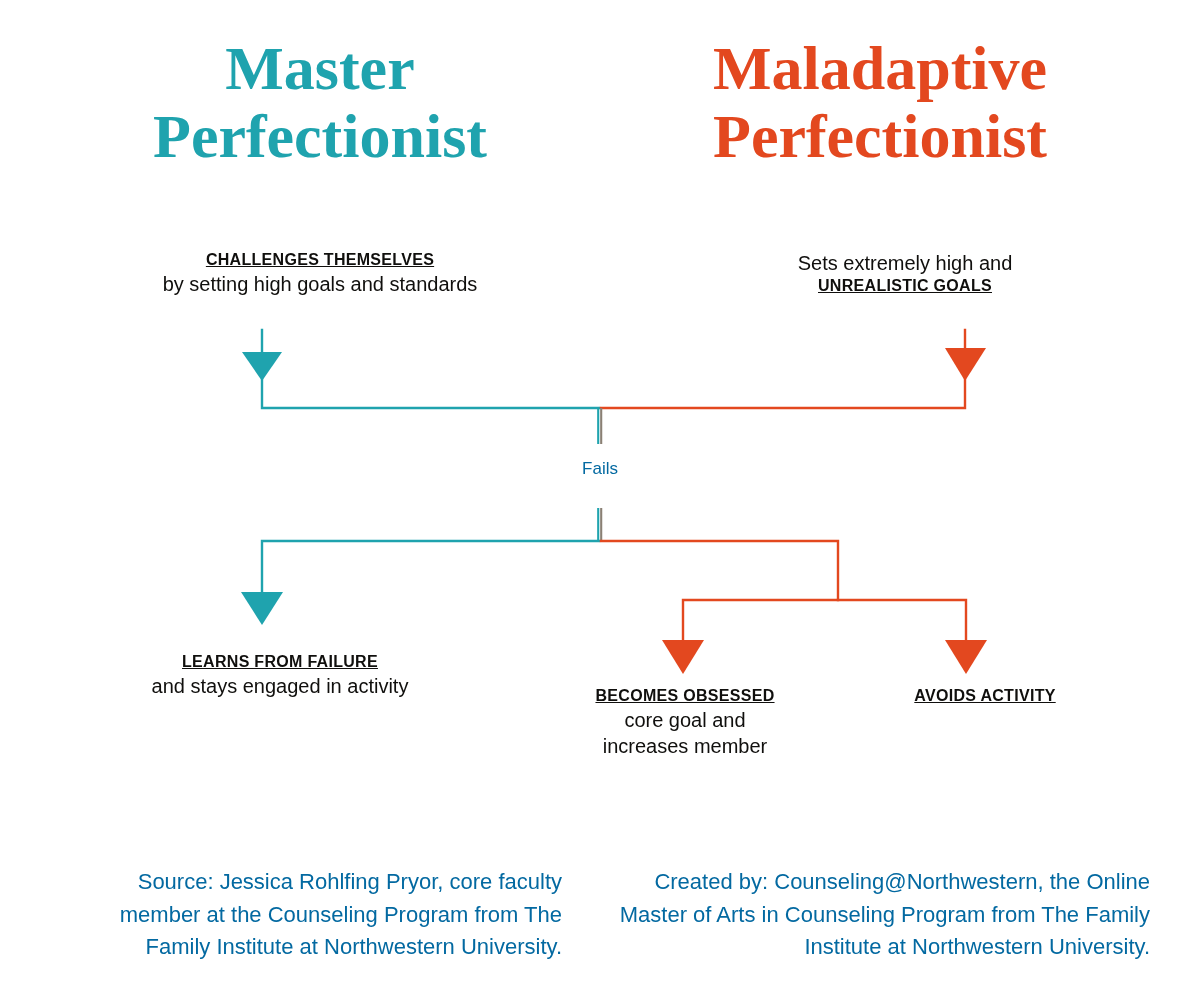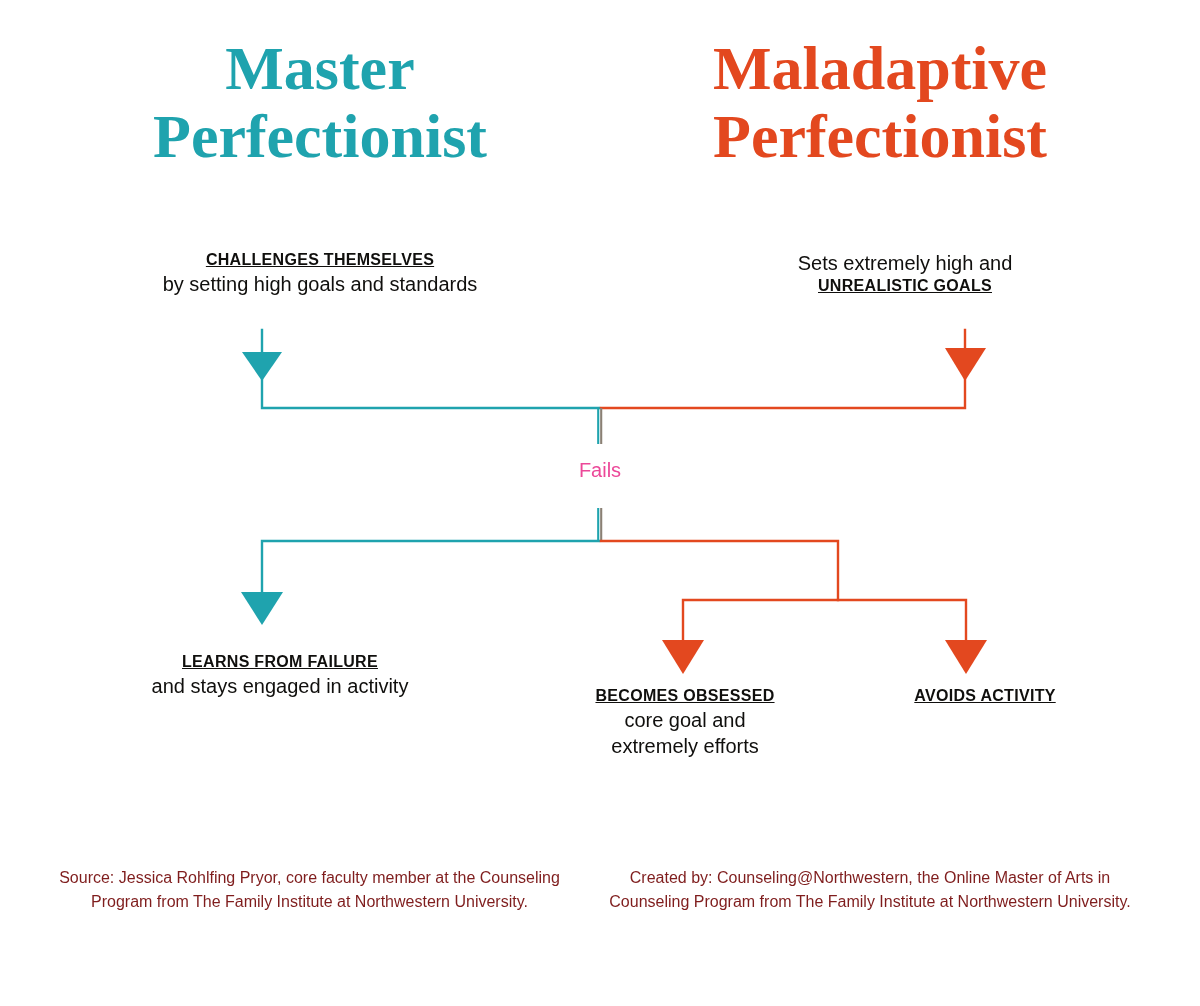--- a/index.html
+++ b/index.html
@@ -68,42 +68,42 @@
   #block-learns     { left: 25px;  top: 652px;  width: 510px; }
   #block-obsessed   { left: 520px; top: 686px;  width: 330px; }
   #block-avoids     { left: 840px; top: 686px;  width: 290px; }
 
   .fails-label {
     position: absolute;
     left: 540px;
     top: 459px;
     width: 120px;
     text-align: center;
-    font-size: 20px;
+    font-size: 17px;
     font-weight: normal;
-    color: #ec4899;
+    color: #0369a1;
   }
 
   
   .flow-svg {
     position: absolute;
     left: 0;
     top: 0;
     width: 1200px;
     height: 1006px;
     pointer-events: none;
   }
 
   
   .footer-note {
     position: absolute;
-    font-size: 16px;
+    font-size: 22px;
     line-height: 1.48;
-    color: #7f1d1d;
-    text-align: center;
+    color: #0369a1;
+    text-align: right;
   }
   #footer-source  { left: 57px;  top: 866px; width: 505px; }
   #footer-created { left: 590px; top: 866px; width: 560px; }
 </style>
 </head>
 <body>
 
 <div class="canvas">
 
   <div class="title-row">
@@ -165,21 +165,21 @@
   <div class="fails-label">Fails</div>
 
   <div class="tblock" id="block-learns">
     <span class="strong">LEARNS FROM FAILURE</span>
     <span class="light">and stays engaged in activity</span>
   </div>
 
   <div class="tblock" id="block-obsessed">
     <span class="strong">BECOMES OBSESSED</span>
     <span class="light">core goal and</span>
-    <span class="light">extremely efforts</span>
+    <span class="light">increases member</span>
   </div>
 
   <div class="tblock" id="block-avoids">
     <span class="strong">AVOIDS ACTIVITY</span>
   </div>
 
   <div class="footer-note" id="footer-source">Source: Jessica Rohlfing Pryor, core faculty member at the Counseling Program from The Family Institute at Northwestern University.</div>
   <div class="footer-note" id="footer-created">Created by: Counseling@Northwestern, the Online Master of Arts in Counseling Program from The Family Institute at Northwestern University.</div>
 
 </div>

